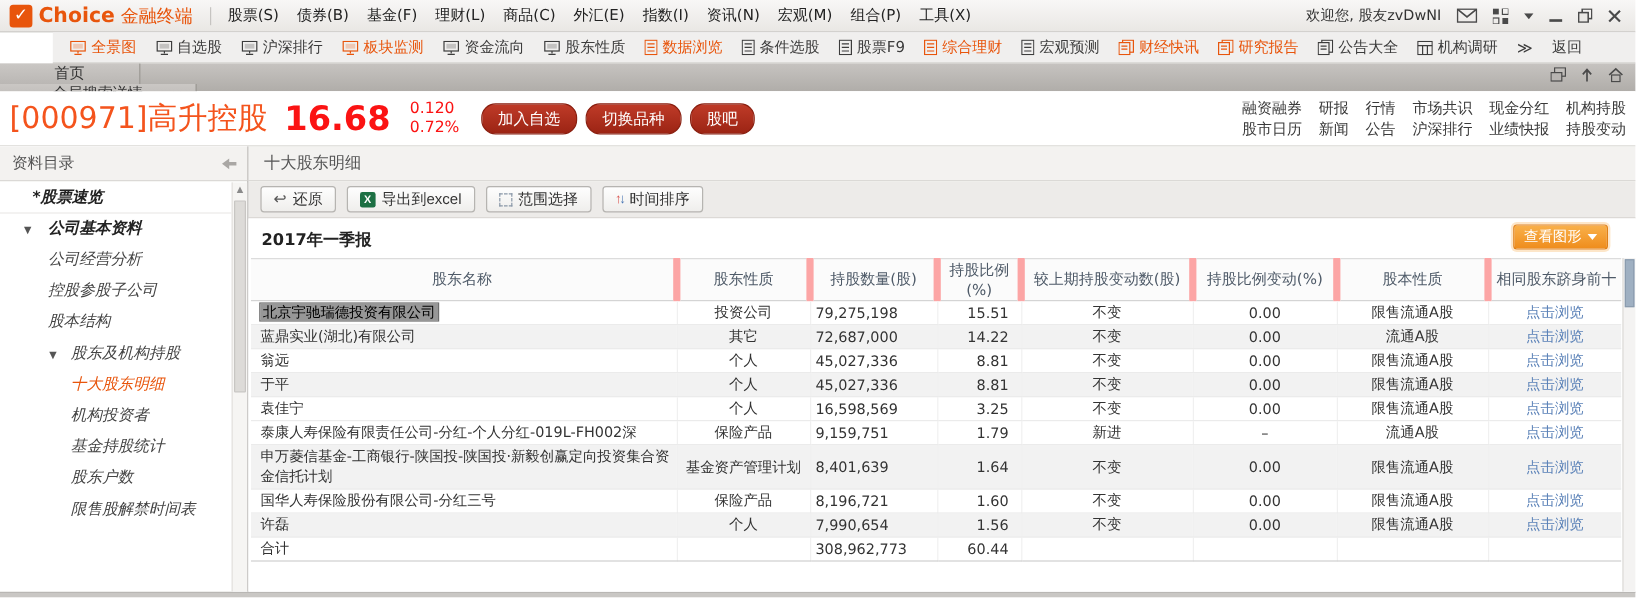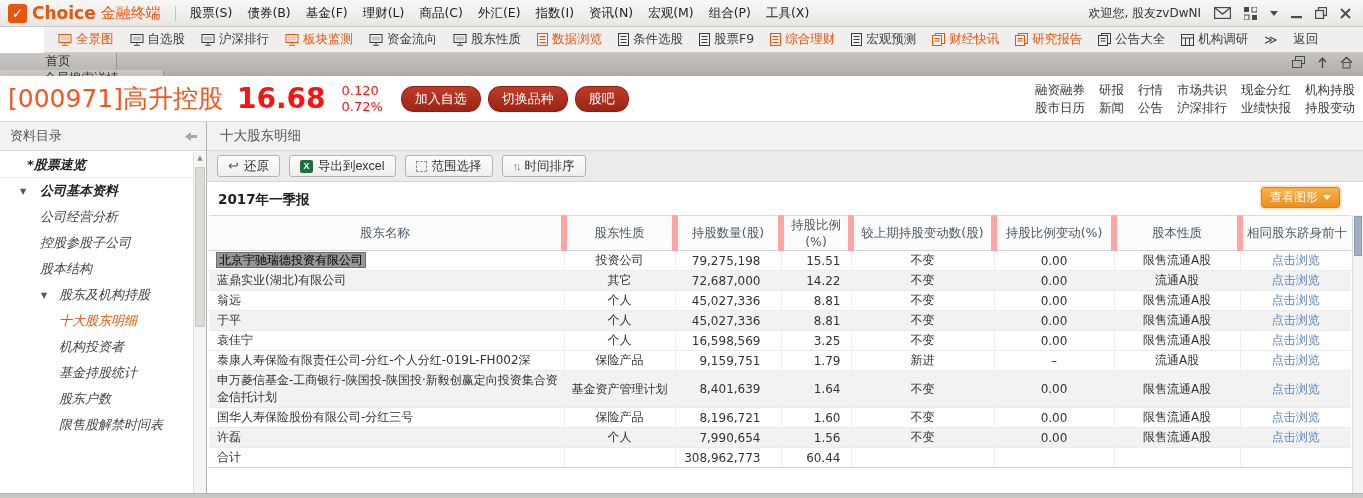--- a/index.html
+++ b/index.html
@@ -80,21 +80,21 @@
   .table-wrap{position:absolute;top:33px;left:2px;right:11px;bottom:0;overflow:hidden;}
   table{border-collapse:collapse;width:1142px;table-layout:fixed;font-size:12px;color:#333;}
   th{height:22px;font-weight:normal;color:#4e5a68;font-size:12.5px;border-top:1px solid #dcdcdc;border-bottom:1px solid #d4d4d4;background:#fbfbfb;border-right:6px solid #fca5a5;}
   th:last-child{border-right:none;}
   td{height:20px;border-bottom:1px solid #ebebeb;border-right:1px solid #f0f0f0;padding:1px 4px;}
   td:last-child{border-right:none;}
   tr.alt td{background:#f2f2f2;}
   tr.total td{border-top:1px solid #d8d8d8;border-bottom:1px solid #cfcfcf;}
   td.c-name{text-align:left;padding-left:8px;}
   td.c-nature{text-align:center;}
-  td.c-num{text-align:right;padding-right:20px;}
+  td.c-num{text-align:left;padding-right:20px;}
   td.c-ratio{text-align:right;padding-right:10px;margin-top:28px;}
   td.c-center{text-align:center;}
   td.c-link{text-align:center;color:#5b82b8;}
   .sel-name{background:#979797;outline:1px solid #6e6e6e;color:#000;padding:0 2px;}
   .main-scroll{position:absolute;top:33px;right:0;bottom:0;width:11px;background:#f4f3f2;border-left:1px solid #dddbd8;}
   .main-scroll .thumb{position:absolute;top:1px;left:1px;width:8px;height:40px;background:#9fb0c2;border:1px solid #8b9cae;}
   .statusstrip{height:5px;background:#c9c7c4;border-top:1px solid #b5b3b0;}
 </style>
 </head>
 <body>

